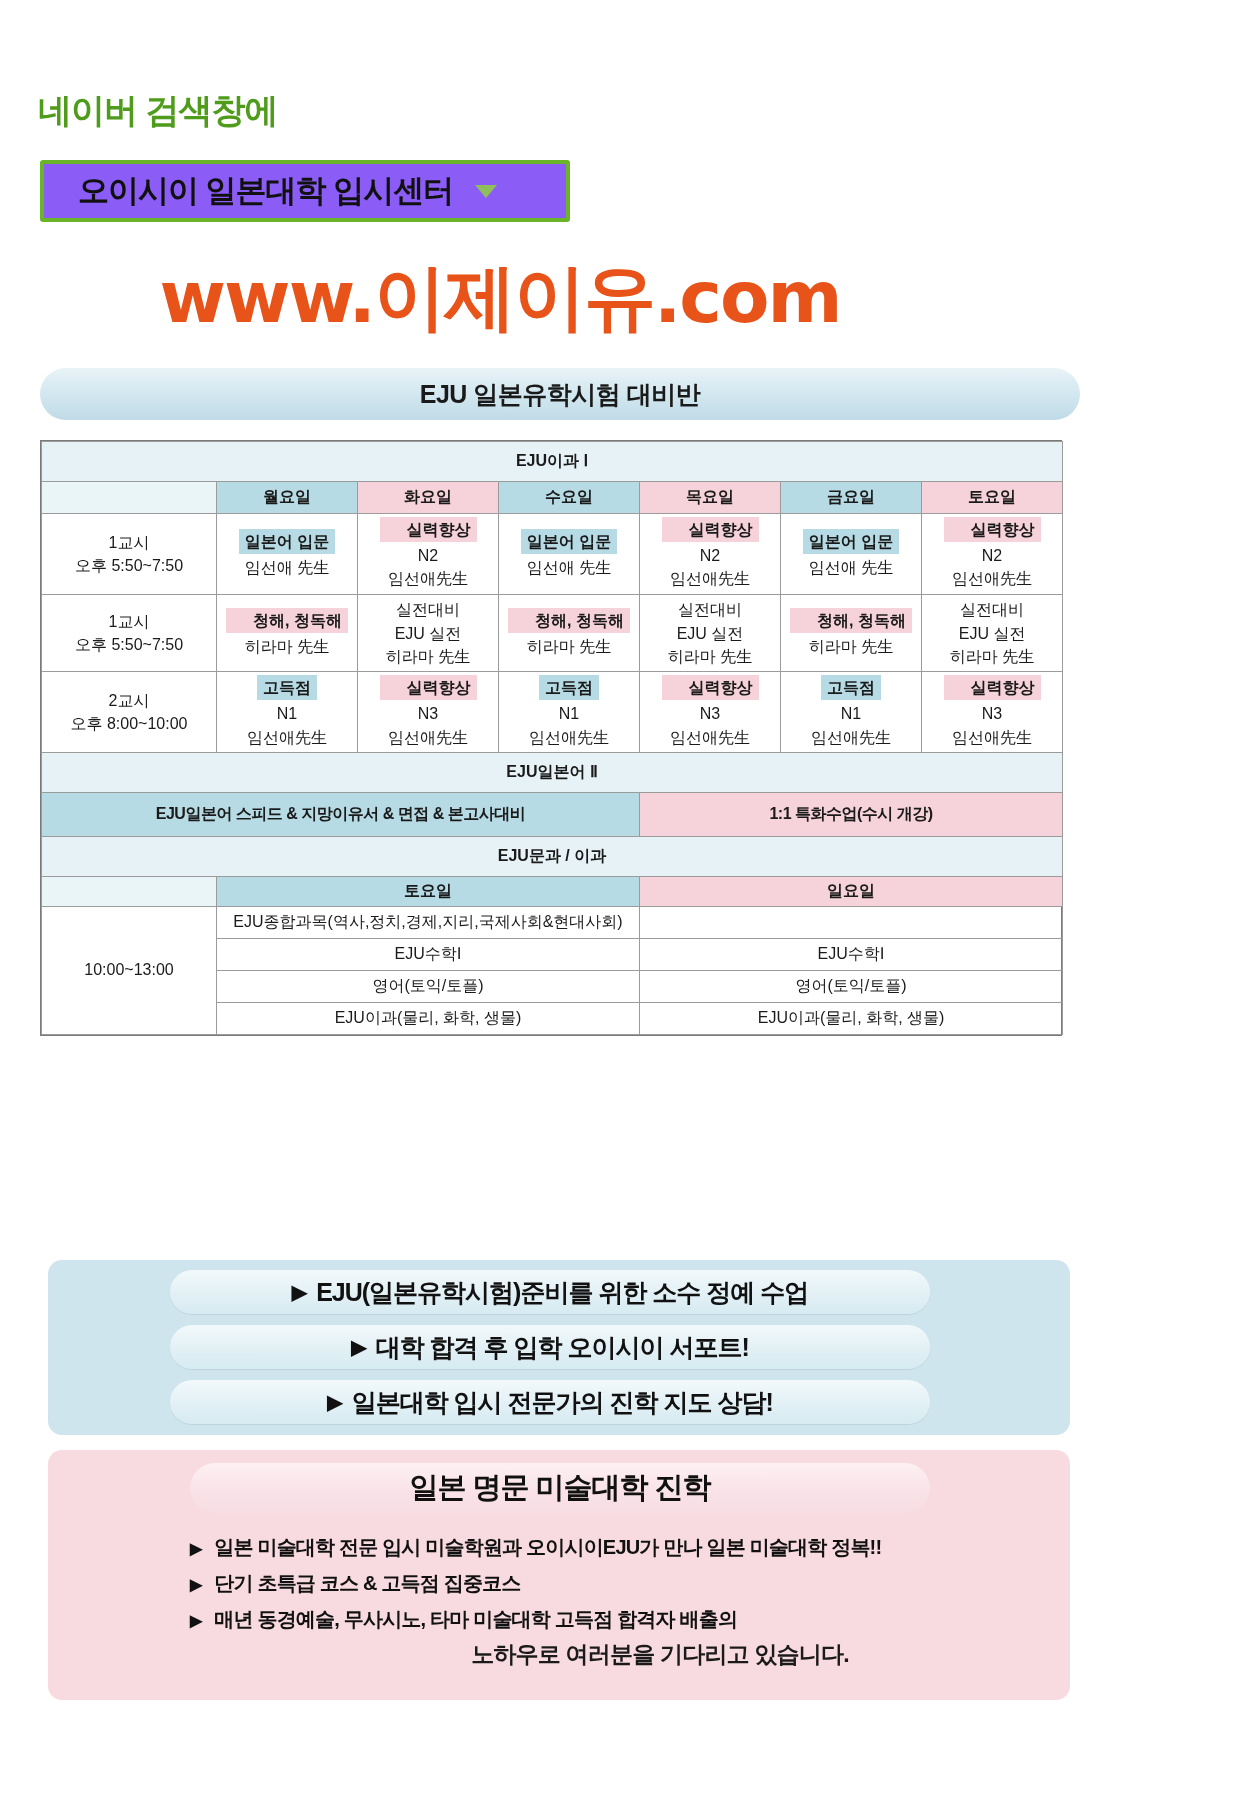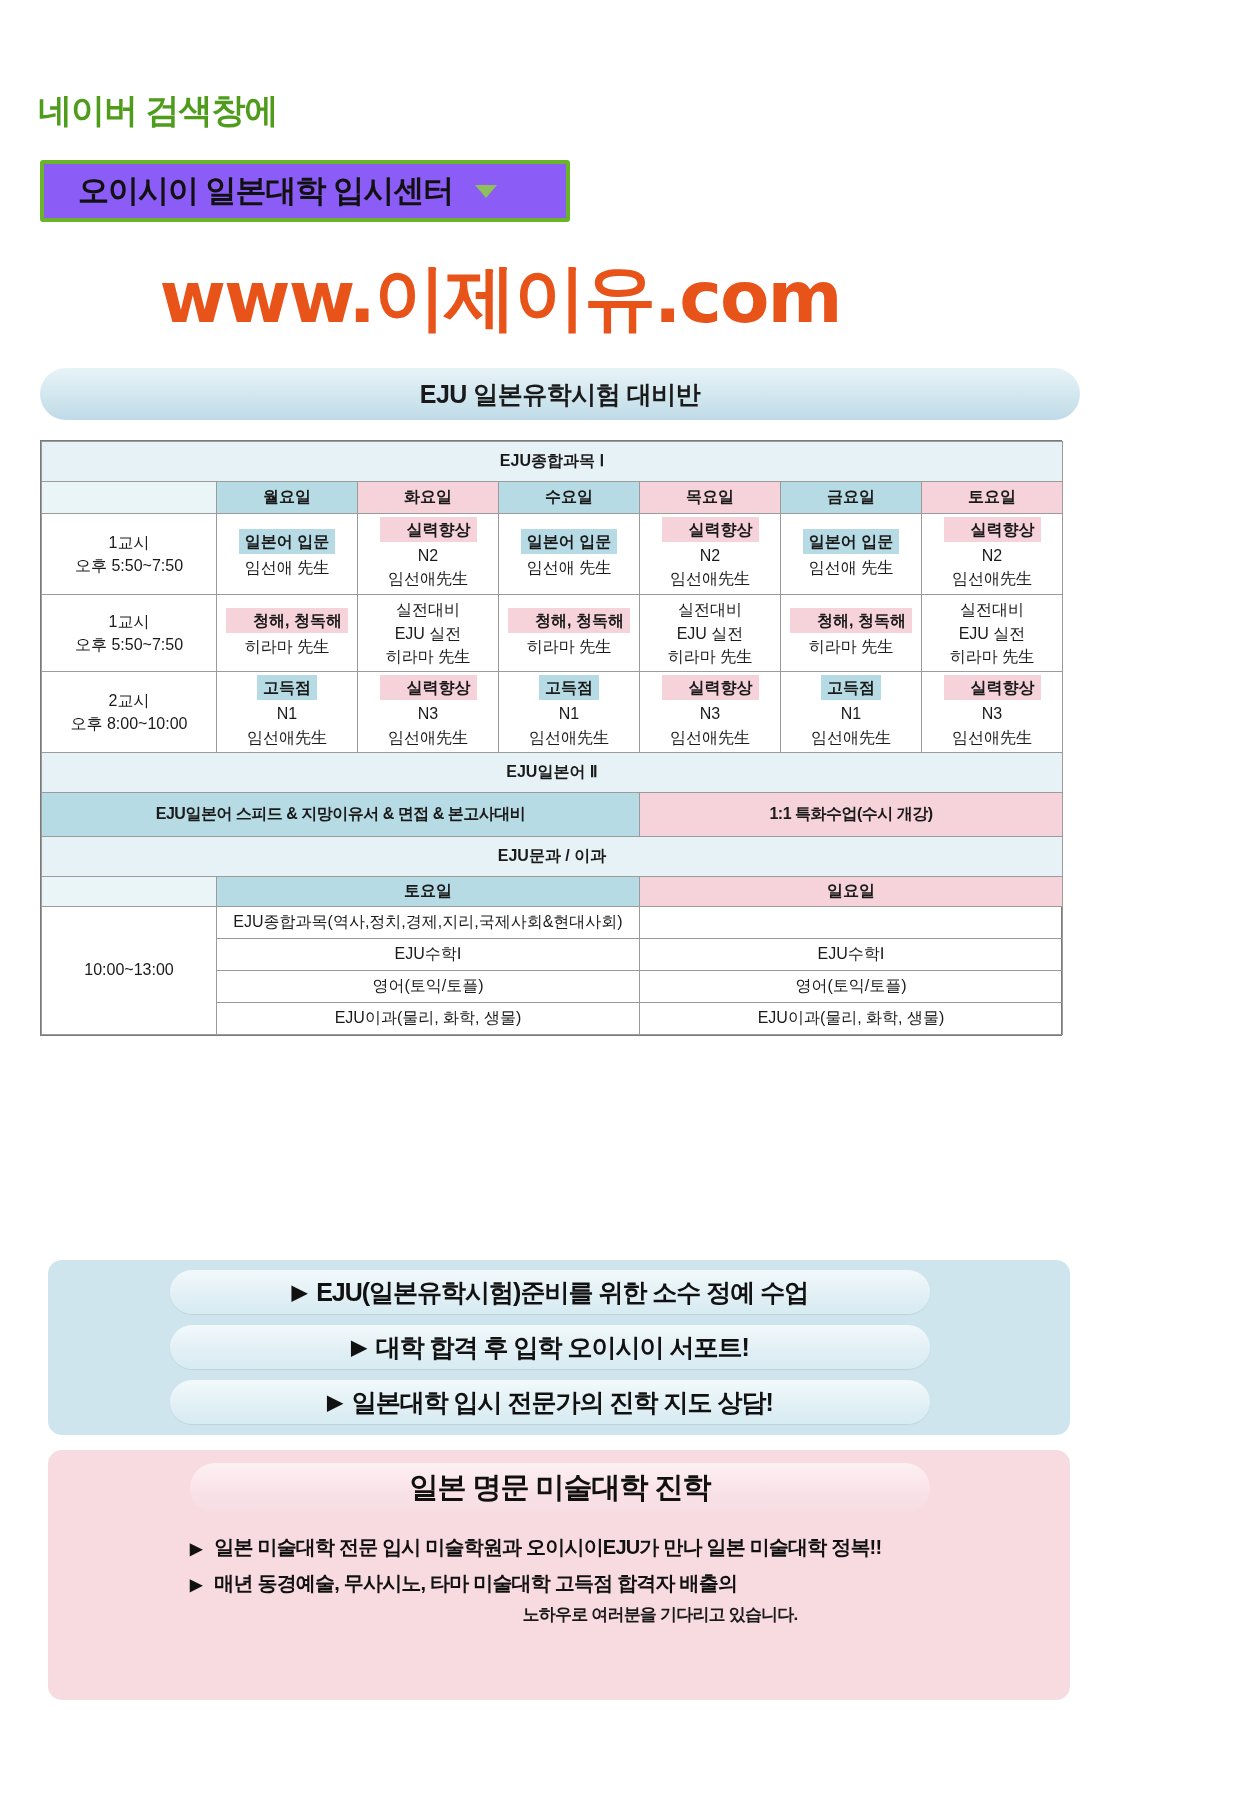--- a/index.html
+++ b/index.html
@@ -230,21 +230,21 @@
   .pink-list .li {
     font-size: 20px;
     font-weight: bold;
     color: #111;
     letter-spacing: -0.8px;
     margin-bottom: 11px;
     line-height: 1.25;
   }
   .pink-list .li .arrow { margin-right: 8px; font-size: 16px; }
   .pink-list .li2 {
-    font-size: 17px;
+    font-size: 23px;
     font-weight: bold;
     letter-spacing: -0.8px;
     text-align: center;
     margin-left: 80px;
     margin-top: -4px;
   }
 </style>
 </head>
 <body>
 
@@ -268,21 +268,21 @@
         <col style="width:141px">
         <col style="width:141px">
         <col style="width:141px">
         <col style="width:141px">
         <col style="width:141px">
         <col style="width:141px">
       </colgroup>
 
       <tbody>
           <tr>
-        <td class="band" colspan="7">EJU종합과목 Ⅰ</td>
+        <td class="band" colspan="7">EJU이과 Ⅰ</td>
       </tr>
 
       <tr>
         <td class="hdr-blank"></td>
         <td class="hdr-blue">월요일</td>
         <td class="hdr-pink">화요일</td>
         <td class="hdr-blue">수요일</td>
         <td class="hdr-pink">목요일</td>
         <td class="hdr-blue">금요일</td>
         <td class="hdr-pink">토요일</td>
@@ -440,18 +440,22 @@
 
   <div class="pink-box"></div>
   <div class="pink-title">일본 명문 미술대학 진학</div>
   <div class="pink-list">
     <div class="li">
       <span class="arrow">▶</span>
       <span>일본 미술대학 전문 입시 미술학원과 오이시이EJU가 만나 일본 미술대학 정복!!</span>
     </div>
     <div class="li">
       <span class="arrow">▶</span>
+      <span>단기 초특급 코스 &amp; 고득점 집중코스</span>
+    </div>
+    <div class="li">
+      <span class="arrow">▶</span>
       <span>매년 동경예술, 무사시노, 타마 미술대학 고득점 합격자 배출의</span>
     </div>
     <div class="li2">노하우로 여러분을 기다리고 있습니다.</div>
   </div>
 
 </div>
 
 </body></html>

